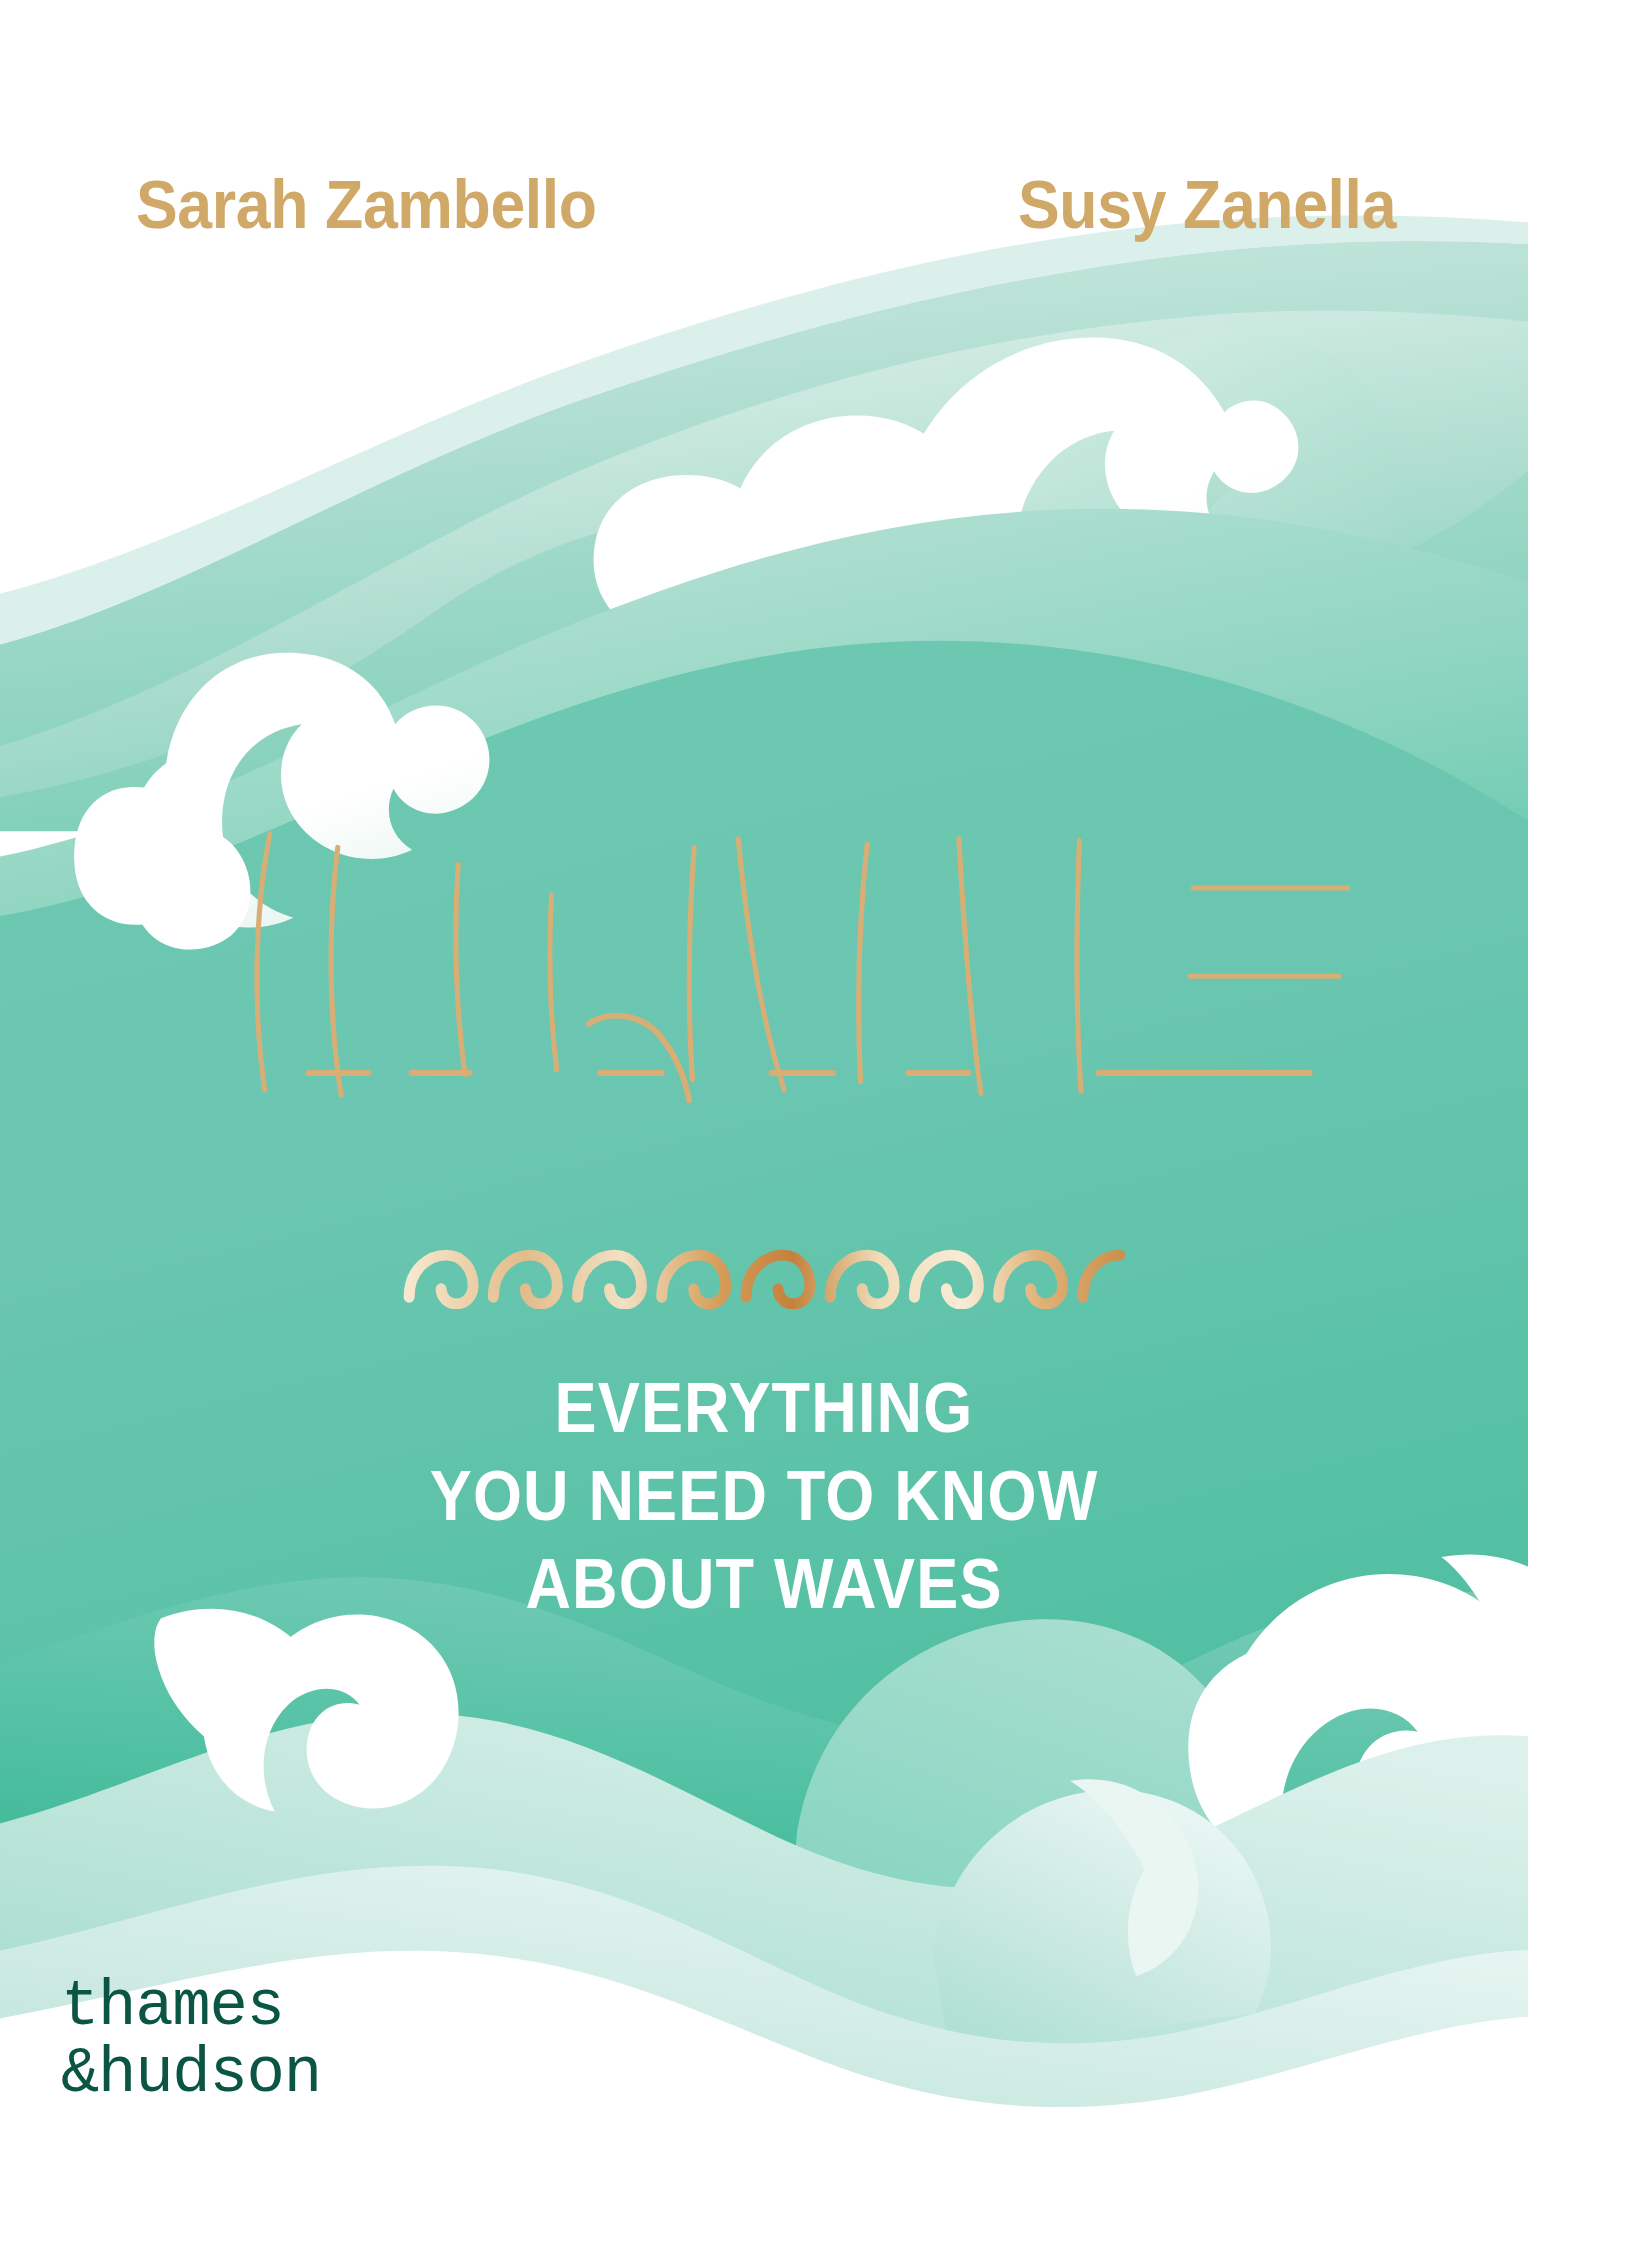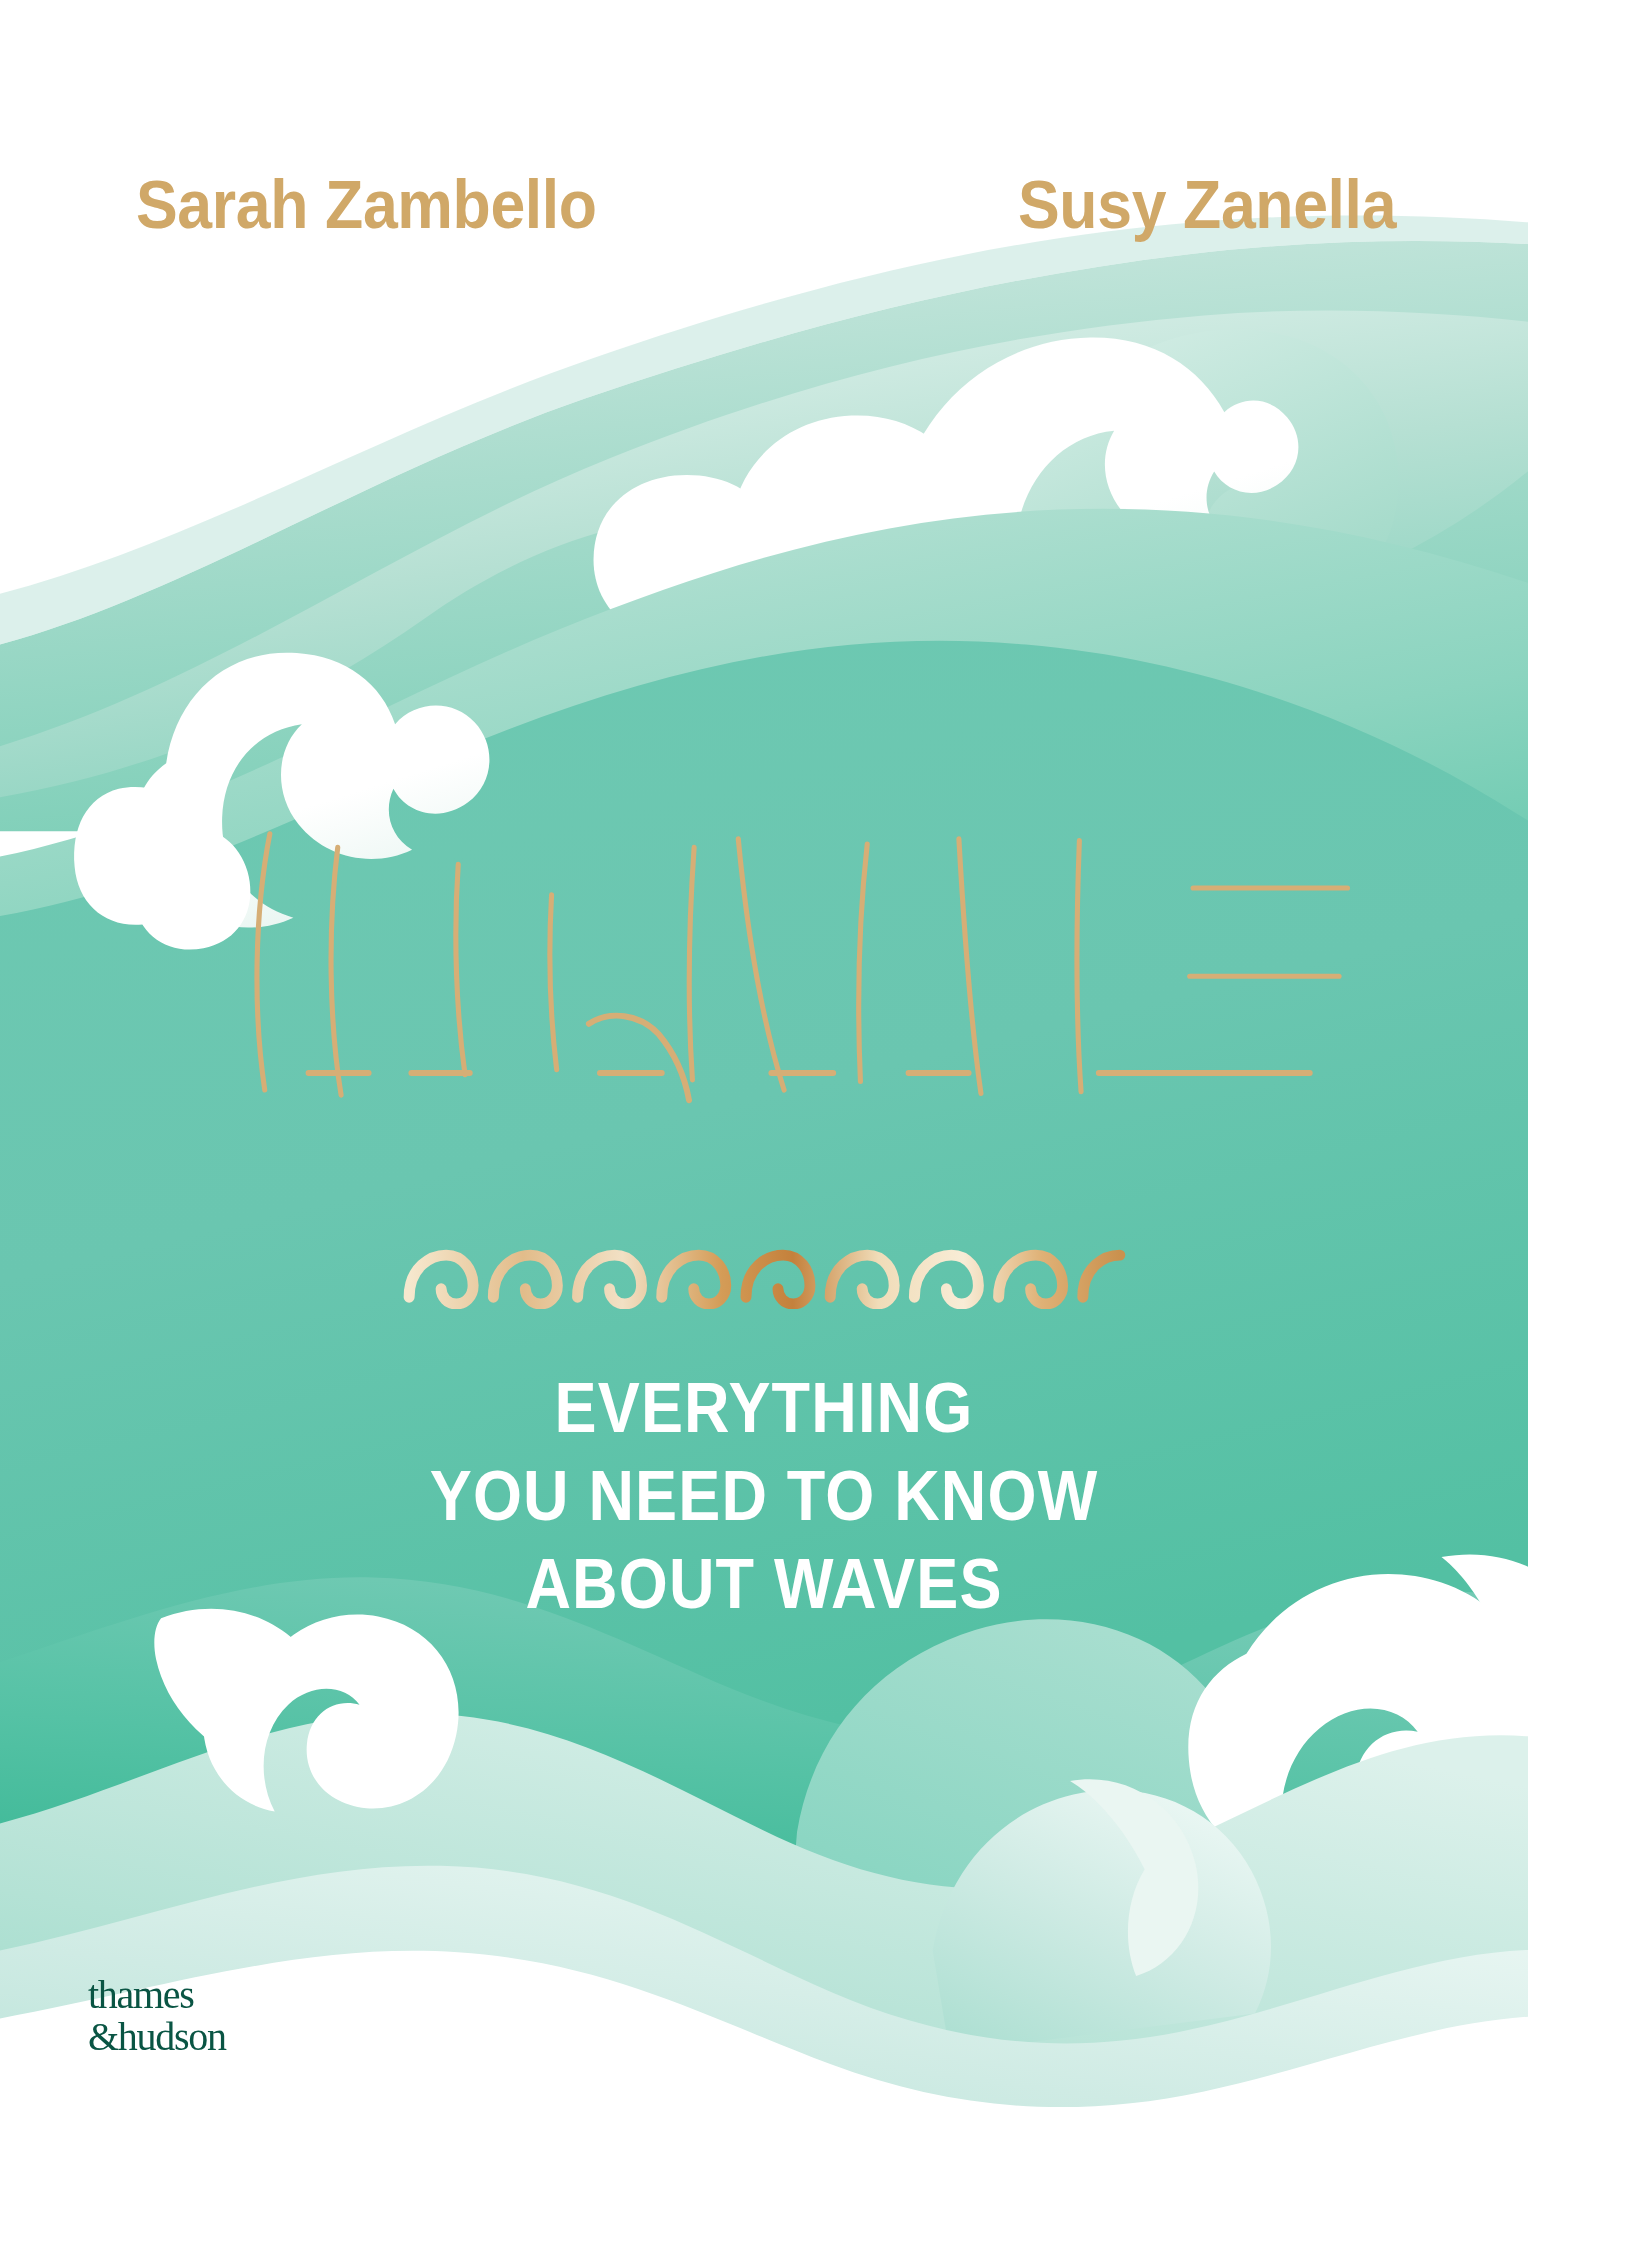--- a/index.html
+++ b/index.html
@@ -116,25 +116,25 @@
     line-height:1.26;
     letter-spacing:1.3px;
     transform:scaleX(0.90);
     transform-origin:center top;
   }
   .tagline span{ display:block; white-space:nowrap; }
 
   
   .publisher{
     position:absolute;
-    left:88px;
+    left:61px;
     top:1974px;
     color:#0A5544;
-    font-family:Liberation Serif, serif;
-    font-size:40px;
+    font-family:Liberation Mono, monospace;
+    font-size:64px;
     font-weight:400;
     line-height:1.04;
     letter-spacing:-1.3px;
   }
   .publisher span{ display:block; }
 </style>
 </head>
 <body>
 
 <div id="cover">

